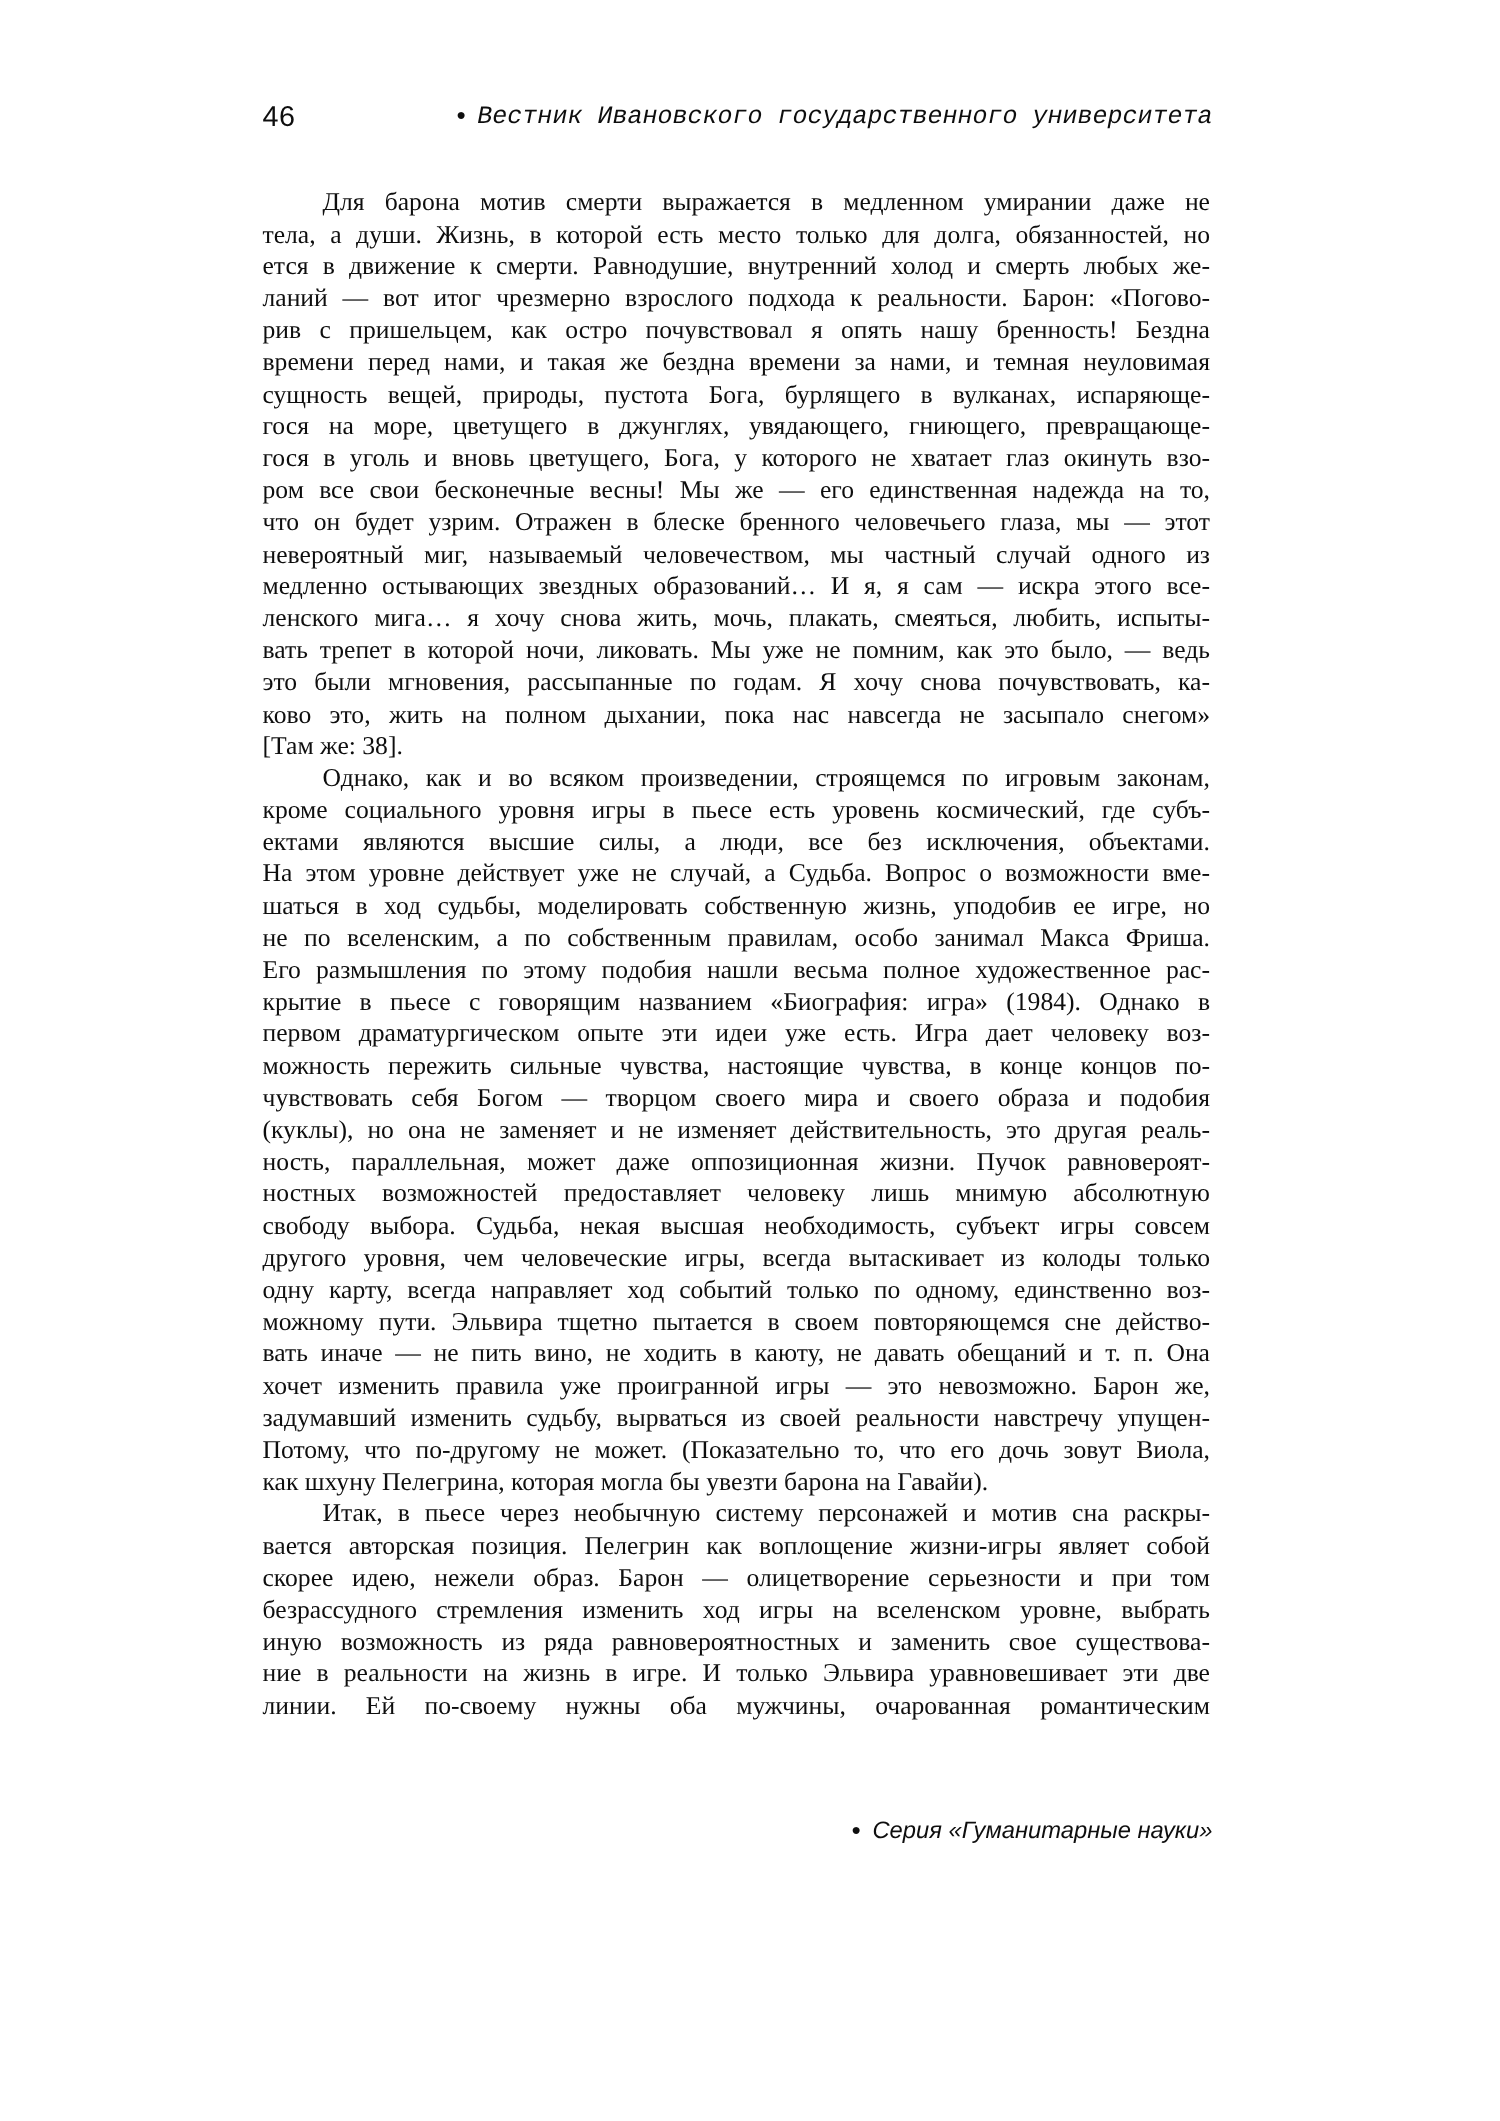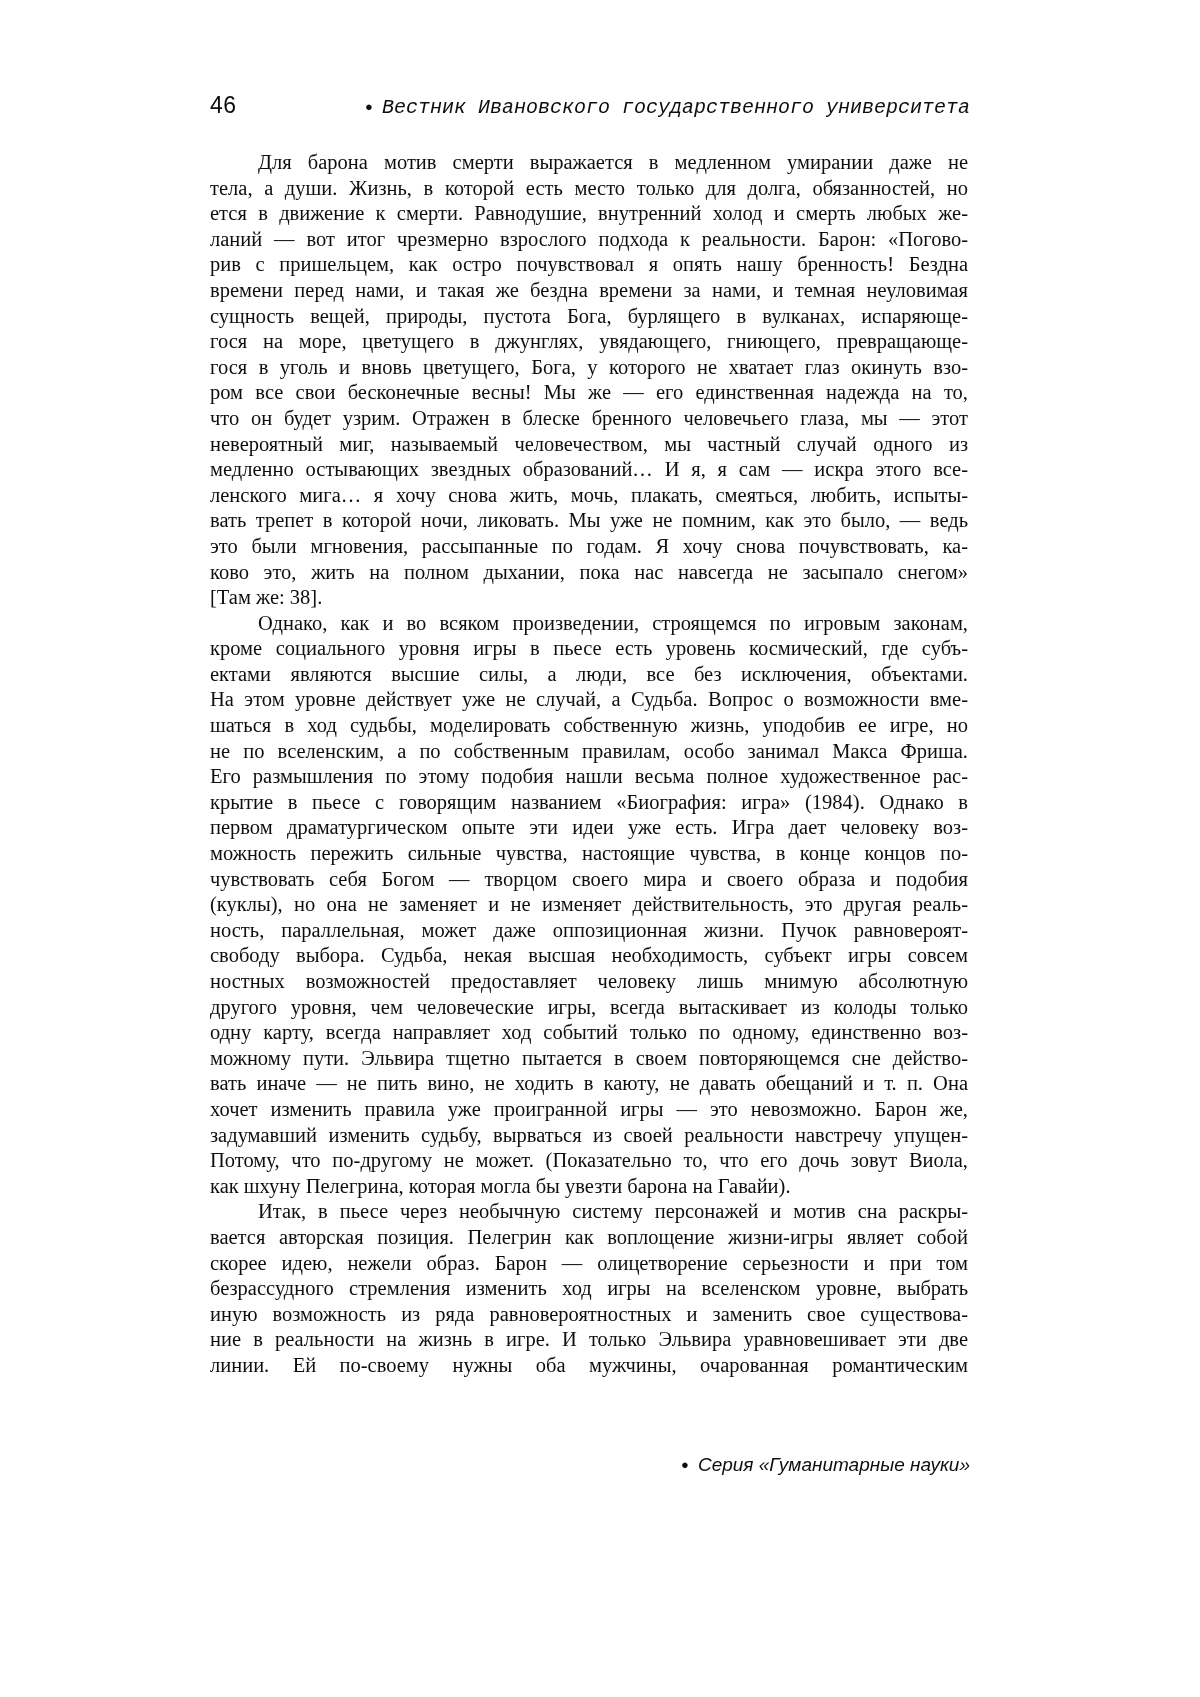--- a/index.html
+++ b/index.html
@@ -12,25 +12,25 @@
     width: 1200px;
     height: 1697px;
     margin: 0 auto;
     background: #ffffff;
     overflow: hidden;
     color: #0e0e0e;
   }
   .header-row {
     position: absolute;
     left: 210px;
-    top: 92px;
+    top: 80px;
     width: 760px;
     display: flex;
     justify-content: space-between;
-    align-items: flex-end;
+    align-items: center;
   }
   .page-num {
     font-family: "Liberation Sans", sans-serif;
     font-size: 23px;
     font-weight: 400;
     letter-spacing: 0.5px;
   }
   .running-title {
     font-family: Liberation Mono, monospace;
     font-style: italic;
@@ -113,22 +113,22 @@
       <div class="line">На этом уровне действует уже не случай, а Судьба. Вопрос о возможности вме-</div>
       <div class="line">шаться в ход судьбы, моделировать собственную жизнь, уподобив ее игре, но</div>
       <div class="line">не по вселенским, а по собственным правилам, особо занимал Макса Фриша.</div>
       <div class="line">Его размышления по этому подобия нашли весьма полное художественное рас-</div>
       <div class="line">крытие в пьесе с говорящим названием «Биография: игра» (1984). Однако в</div>
       <div class="line">первом драматургическом опыте эти идеи уже есть. Игра дает человеку воз-</div>
       <div class="line">можность пережить сильные чувства, настоящие чувства, в конце концов по-</div>
       <div class="line">чувствовать себя Богом — творцом своего мира и своего образа и подобия</div>
       <div class="line">(куклы), но она не заменяет и не изменяет действительность, это другая реаль-</div>
       <div class="line">ность, параллельная, может даже оппозиционная жизни. Пучок равновероят-</div>
+      <div class="line">ностных возможностей предоставляет человеку лишь мнимую абсолютную</div>
       <div class="line">свободу выбора. Судьба, некая высшая необходимость, субъект игры совсем</div>
-      <div class="line">ностных возможностей предоставляет человеку лишь мнимую абсолютную</div>
       <div class="line">другого уровня, чем человеческие игры, всегда вытаскивает из колоды только</div>
       <div class="line">одну карту, всегда направляет ход событий только по одному, единственно воз-</div>
       <div class="line">можному пути. Эльвира тщетно пытается в своем повторяющемся сне действо-</div>
       <div class="line">вать иначе — не пить вино, не ходить в каюту, не давать обещаний и т. п. Она</div>
       <div class="line">хочет изменить правила уже проигранной игры — это невозможно. Барон же,</div>
       <div class="line">задумавший изменить судьбу, вырваться из своей реальности навстречу упущен-</div>
       <div class="line">Потому, что по-другому не может. (Показательно то, что его дочь зовут Виола,</div>
       <div class="line left-last">как шхуну Пелегрина, которая могла бы увезти барона на Гавайи).</div>
       <div class="line first">Итак, в пьесе через необычную систему персонажей и мотив сна раскры-</div>
       <div class="line">вается авторская позиция. Пелегрин как воплощение жизни-игры являет собой</div>

